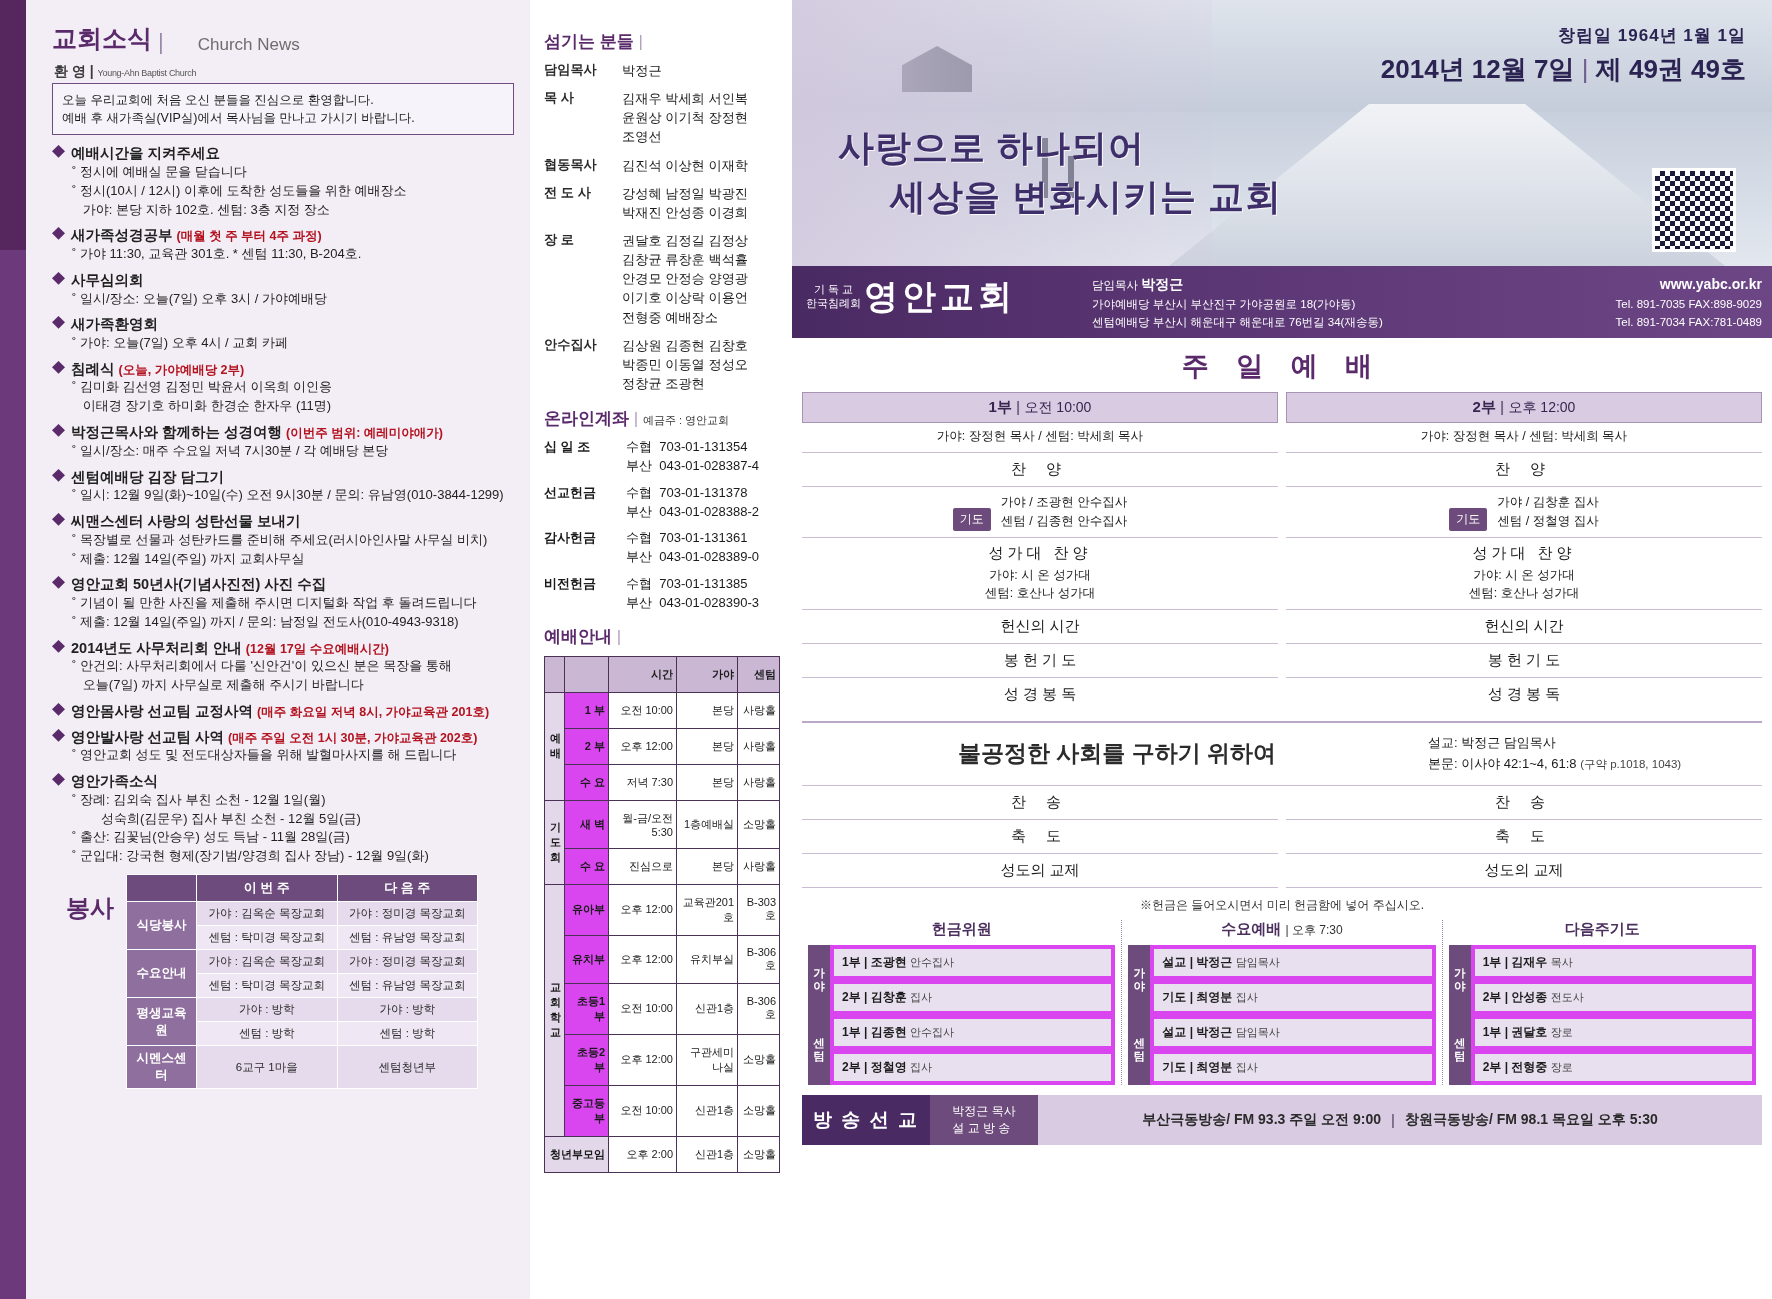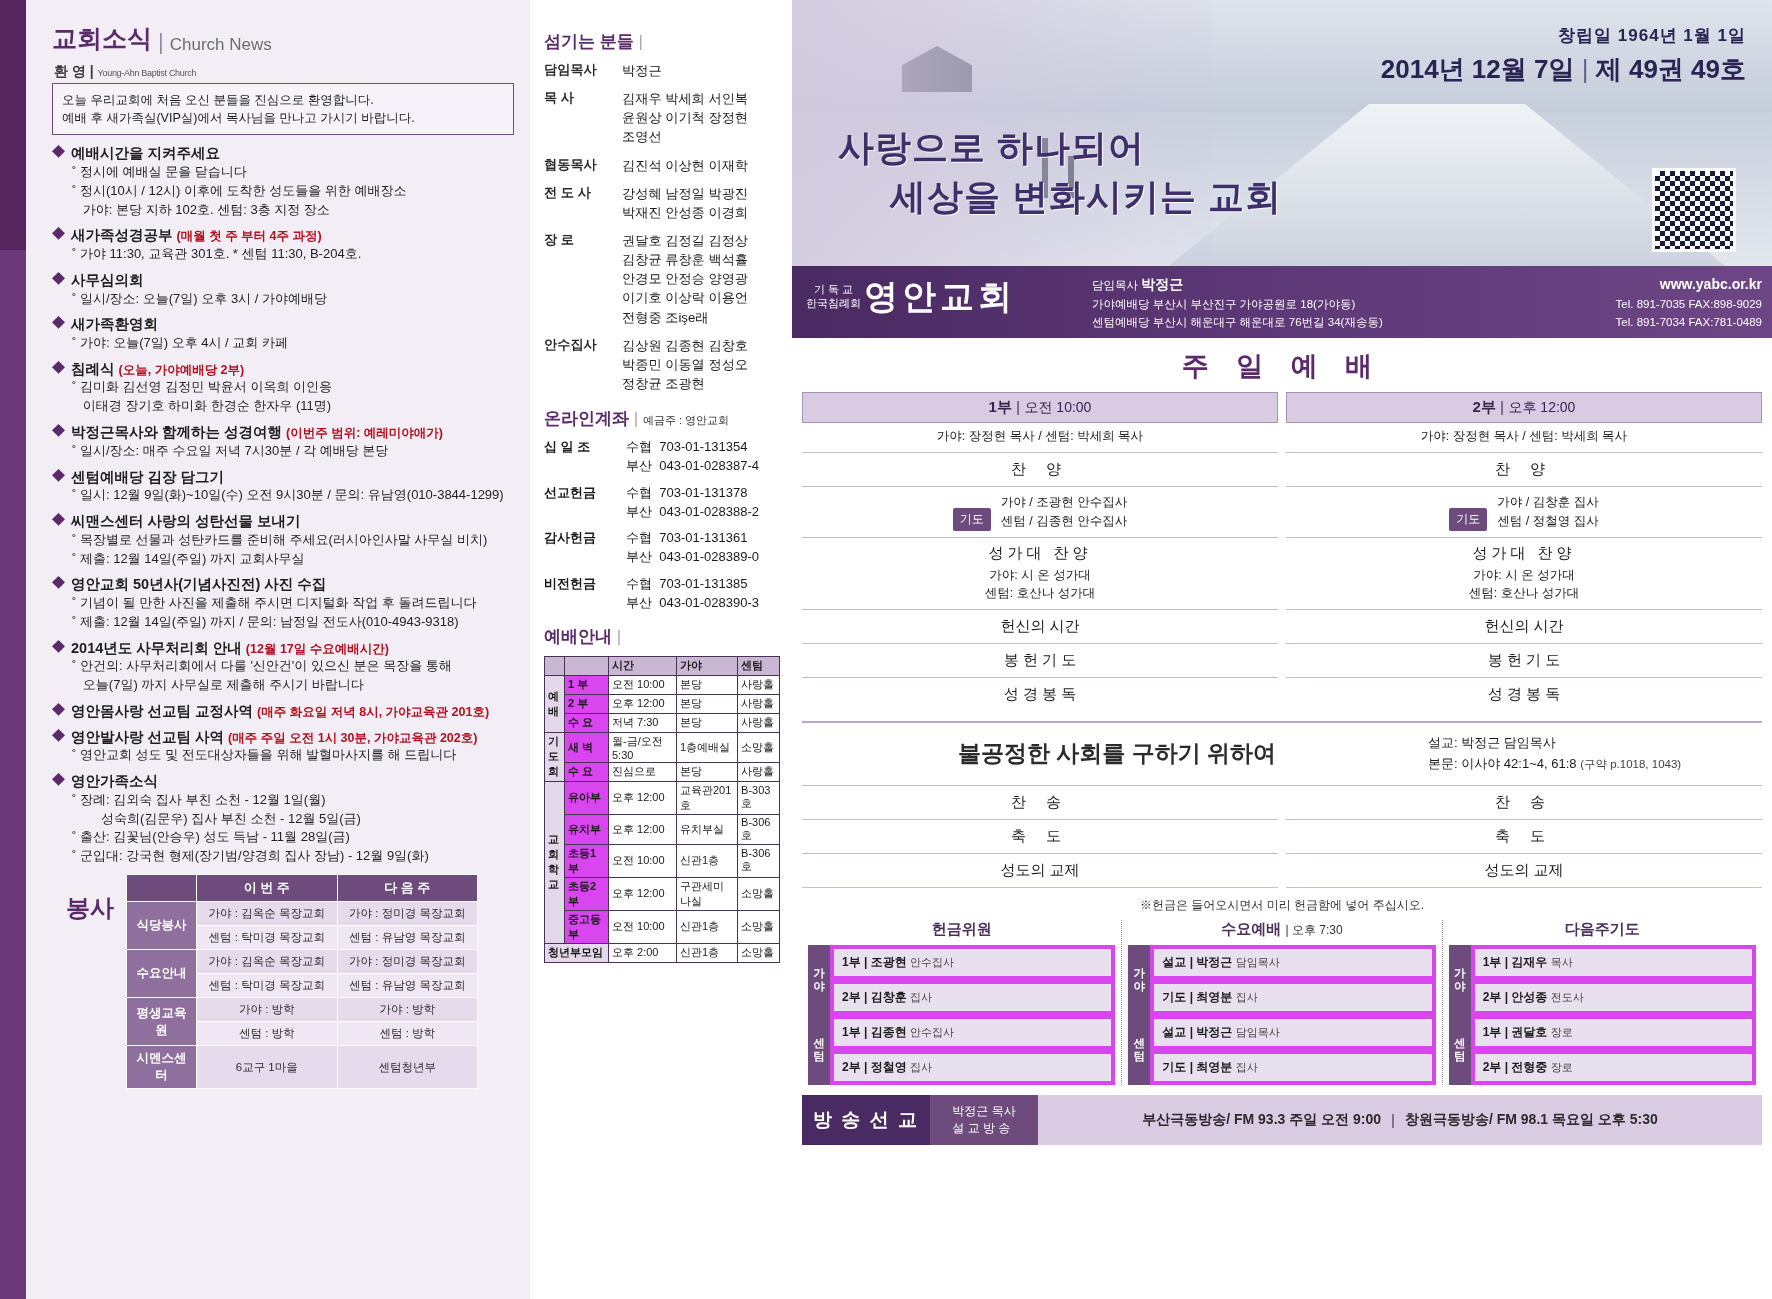--- a/index.html
+++ b/index.html
@@ -22,21 +22,21 @@
     border-left:26px solid #6c3a7a;
     padding:22px 16px 0 26px;
   }
   .col-left::before{
     content:""; position:absolute; left:-26px; top:0; width:26px; height:250px;
     background:#56275f;
   }
   .news-head { display:flex; align-items:flex-end; gap:6px; margin-bottom:6px;}
   .news-head .kr { font-size:25px; font-weight:bold; color:#5a2a6b; }
   .news-head .bar { color:#9a88a8; font-size:22px; }
-  .news-head .en { font-size:17px; color:#6d6d6d; }
+  .news-head .en { font-size:17px; color:#6d6d6d;margin-left:28px; }
 
   .welcome-label { font-size:14px; font-weight:bold; color:#3a3a3a; margin:8px 0 2px 2px;}
   .welcome-label .sub { font-size:9px; font-weight:normal; color:#555; letter-spacing:-0.3px;}
   .welcome-box {
     border:1px solid #6f4d80; padding:7px 9px; font-size:12.5px; line-height:1.45;
     background:#f7f3fa; margin-bottom:9px;
   }
 
   .item { margin-bottom:7px; }
   .item .t {
@@ -69,21 +69,21 @@
   .srv-row { display:flex; margin-bottom:9px; font-size:13.2px; }
   .srv-row .k { width:78px; font-weight:bold; color:#2a2a2a; letter-spacing:0px;}
   .srv-row .v { flex:1; line-height:1.45; }
   .srv-row .v div { white-space:pre; }
 
   .acct-row { display:flex; margin-bottom:8px; font-size:13px;}
   .acct-row .k { width:82px; font-weight:bold;}
   .acct-row .v { flex:1; line-height:1.45; white-space:pre;}
 
   table.sched { border-collapse:collapse; font-size:11px; width:236px; margin-top:4px;}
-  table.sched td { border:1px solid #4b3156; padding:1px 3px; text-align:left; height:19px;}
+  table.sched td { border:1px solid #4b3156; padding:10px 3px; text-align:right; height:19px;}
   table.sched td.side { background:#e3d8ea; font-weight:bold; width:20px; font-size:11px;}
   table.sched td.hd { background:#c9b7d4; font-weight:bold; }
   table.sched td.n { background:#fff; }
   table.sched td.lbl { background:#d946ef; font-weight:bold; width:44px;}
 
   
   .col-right { position:absolute; left:792px; top:0; width:980px; height:1299px; background:#fff;}
 
   .hero { position:relative; width:980px; height:338px; overflow:hidden;
     background:linear-gradient(180deg,#cfd6e2 0%,#aab4c6 42%,#8f9ab0 70%,#7b86a0 100%); }
@@ -415,21 +415,21 @@
             <div>박재진 안성종 이경희</div>
           </div>
         </div>
         <div class="srv-row">
           <div class="k">장    로</div>
     <div class="v">
             <div>권달호 김정길 김정상</div>
             <div>김창균 류창훈 백석휼</div>
             <div>안경모 안정승 양영광</div>
             <div>이기호 이상락 이용언</div>
-            <div>전형중 조işe래</div>
+            <div>전형중 예배장소</div>
           </div>
         </div>
         <div class="srv-row">
           <div class="k">안수집사</div>
     <div class="v">
             <div>김상원 김종현 김창호</div>
             <div>박종민 이동열 정성오</div>
             <div>정창균 조광현</div>
           </div>
         </div>

